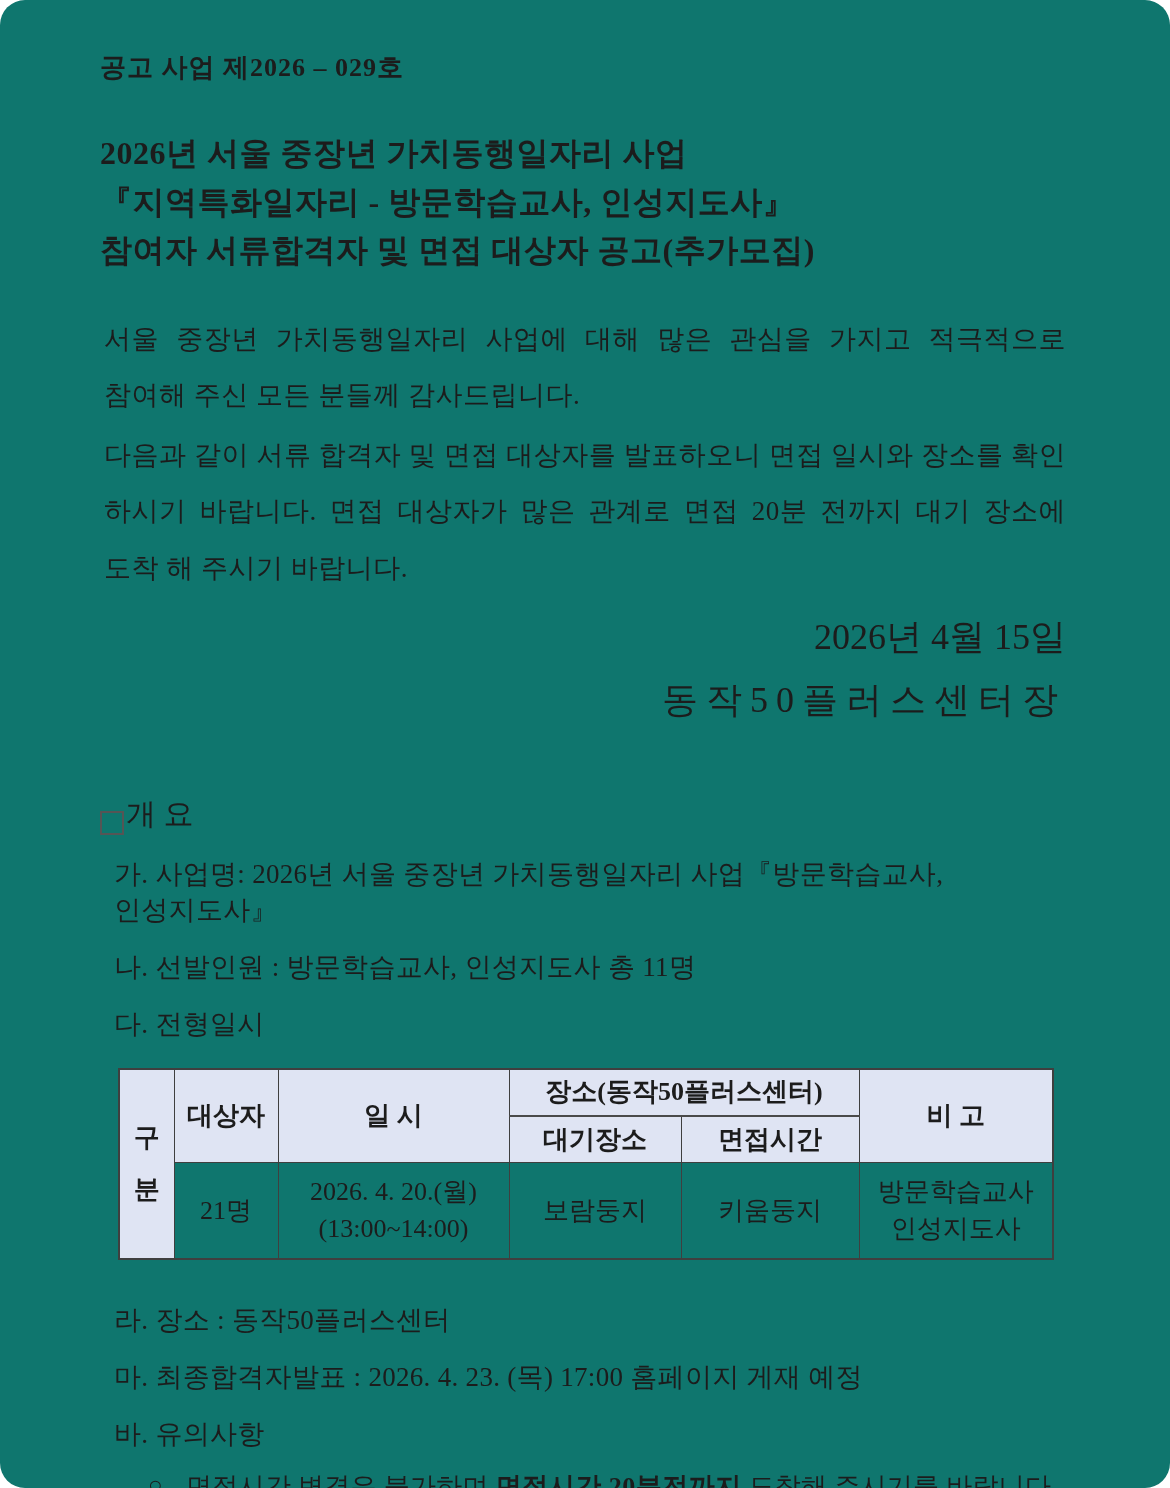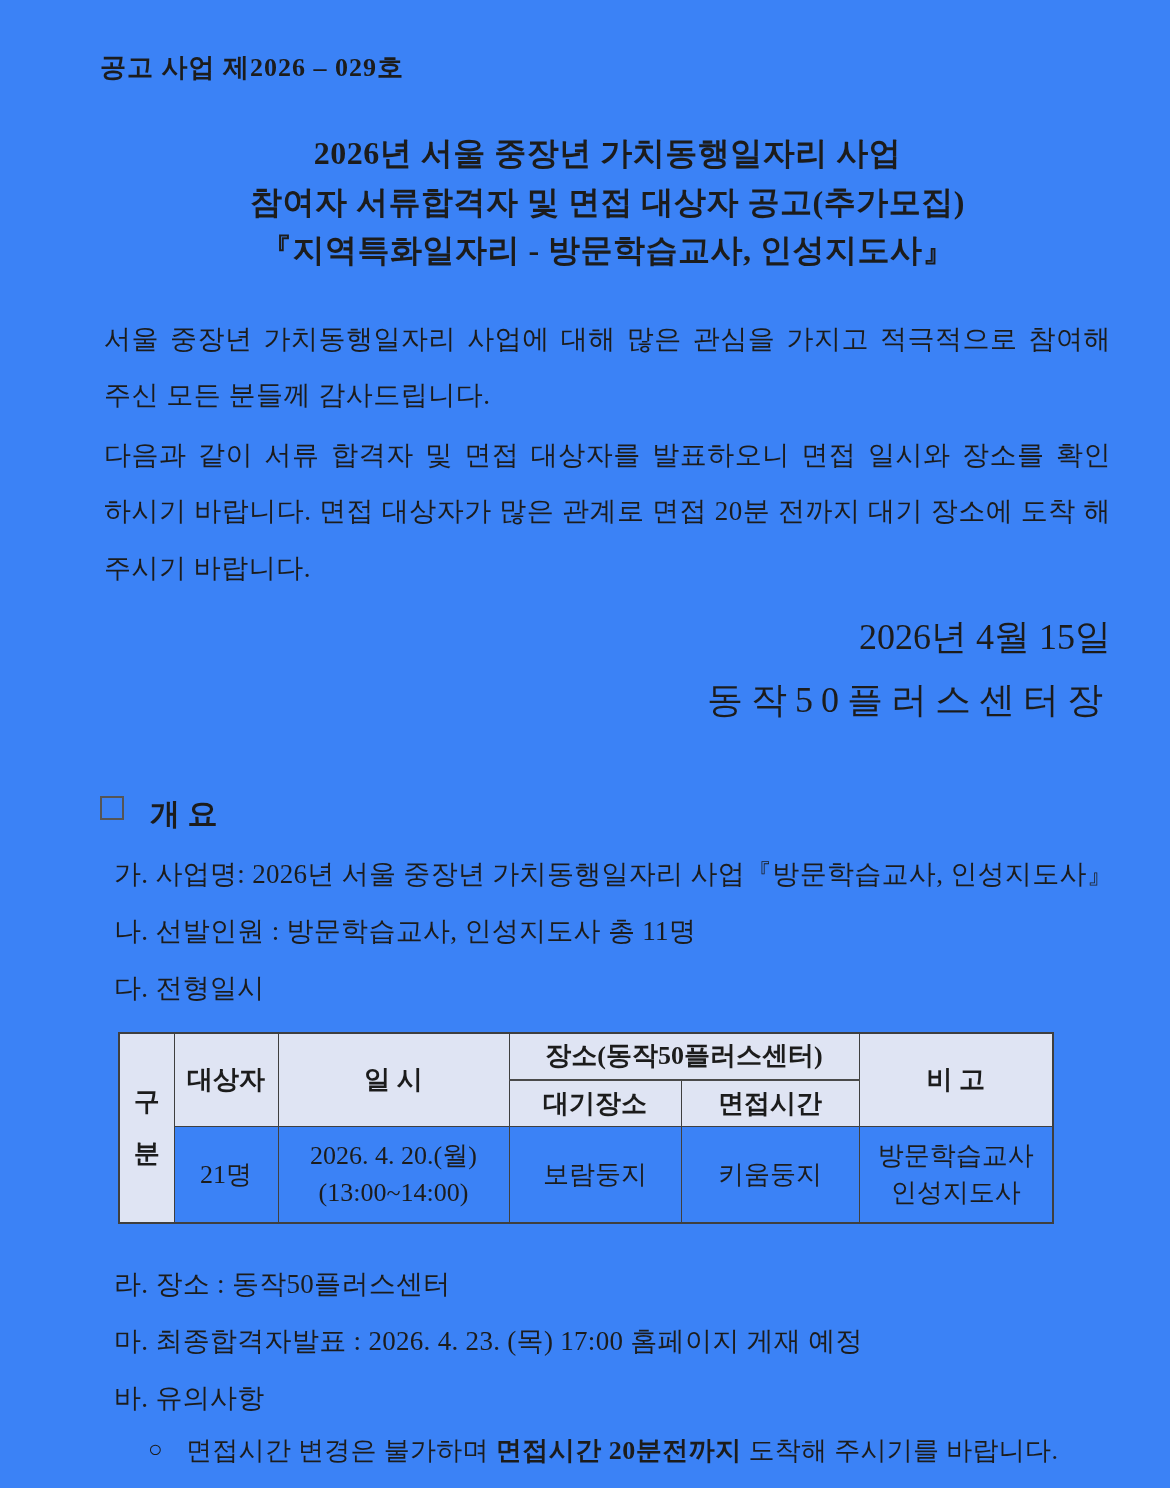--- a/index.html
+++ b/index.html
@@ -1,34 +1,35 @@
 <!DOCTYPE html>
 <html><head>
 <meta charset="utf-8">
 <style>
   * { margin: 0; padding: 0; box-sizing: border-box; }
   html, body { background: #ffffff; }
   .page {
     position: relative;
     width: 1170px;
     height: 1488px;
-    background: #3b82f6;
+    background: #0f766e;
     font-family: "Liberation Serif", "DejaVu Serif", serif;
     color: #1c1c1c;
-    padding: 50px 55px 30px 100px;
+    padding: 50px 100px 30px 100px;
     overflow: hidden;
+    border-radius: 25px;
   }
   .doc-number {
     font-size: 26px;
     font-weight: bold;
     letter-spacing: 1px;
   }
   .title-block {
     margin-top: 44px;
-    text-align: center;
+    text-align: left;
     font-weight: bold;
     font-size: 32px;
     line-height: 1.52;
     letter-spacing: 0.5px;
   }
   .intro {
     margin-top: 36px;
     font-size: 27px;
     line-height: 2.08;
     text-align: justify;
@@ -40,24 +41,24 @@
     margin-top: 10px;
     text-align: right;
     font-size: 36px;
     line-height: 1.75;
     padding-right: 4px;
   }
   .signer { letter-spacing: 8px; }
   .section-heading {
     margin-top: 62px;
     font-size: 30px;
-    font-weight: bold;
+    font-weight: normal;
     display: flex;
-    align-items: flex-start;
-    gap: 26px;
+    align-items: flex-end;
+    gap: 2px;
   }
   .box-icon {
     display: inline-block;
     width: 24px;
     height: 24px;
     border: 2px solid #555;
     margin-top: 2px;
   }
   .ov-item {
     margin-top: 21px;
@@ -123,22 +124,22 @@
 </style>
 </head>
 <body>
 
 <div class="page">
 
   <div class="doc-number">공고 사업 제2026 – 029호</div>
 
   <div class="title-block">
     <div>2026년 서울 중장년 가치동행일자리 사업</div>
+    <div>『지역특화일자리 - 방문학습교사, 인성지도사』</div>
     <div>참여자 서류합격자 및 면접 대상자 공고(추가모집)</div>
-    <div>『지역특화일자리 - 방문학습교사, 인성지도사』</div>
   </div>
 
   <div class="intro">
     <p>서울 중장년 가치동행일자리 사업에 대해 많은 관심을 가지고 적극적으로 참여해 주신 모든 분들께 감사드립니다.</p>
     <p>다음과 같이 서류 합격자 및 면접 대상자를 발표하오니 면접 일시와 장소를 확인 하시기 바랍니다. 면접 대상자가 많은 관계로 면접 20분 전까지 대기 장소에 도착 해 주시기 바랍니다.</p>
   </div>
 
   <div class="date-block">
     <div>2026년 4월 15일</div>
     <div class="signer">동작50플러스센터장</div>

